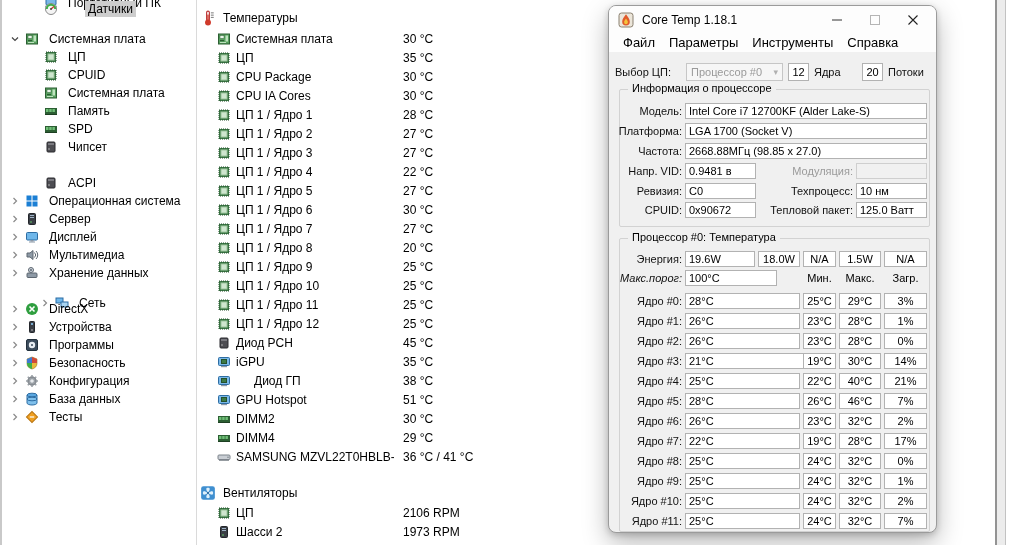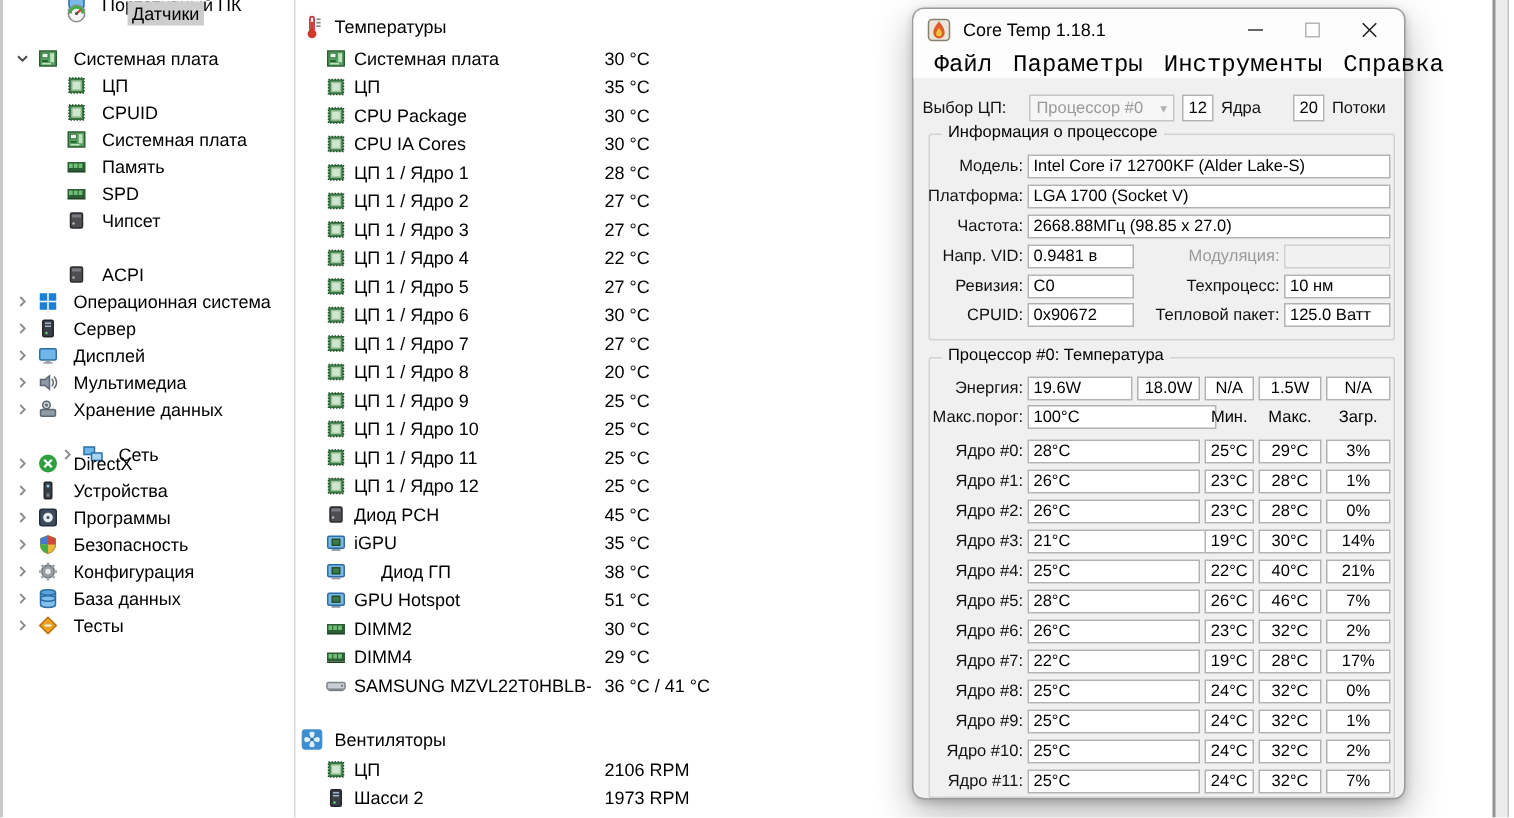--- a/index.html
+++ b/index.html
@@ -36,21 +36,21 @@
   .ct-titlebar{position:absolute;left:0;top:0;width:100%;height:27px;background:#fdfdfd;
                border-radius:7px 7px 0 0;display:flex;align-items:center;}
   .ct-appicon{width:16px;height:16px;margin-left:9px;}
   .ct-title{margin-left:8px;font-size:12px;}
   .ct-controls{position:absolute;right:4px;top:0;height:27px;display:flex;}
   .ct-btn{width:38px;height:27px;display:flex;align-items:center;justify-content:center;}
   .ct-btn svg{width:12px;height:12px;}
   .ct-btn.dim svg{opacity:.35;}
   .ct-menubar{position:absolute;left:0;top:27px;width:100%;height:19px;background:#fdfdfd;
               display:flex;align-items:center;padding-left:7px;box-sizing:border-box;}
-  .ct-menuitem{padding:0 7px;font-size:16px;font-family:Liberation Mono, monospace;}
+  .ct-menuitem{padding:0 7px;font-size:13px;}
   .ct-label{position:absolute;white-space:nowrap;color:#111;}
   .ct-label.r{text-align:right;}
   .ct-field{position:absolute;height:16px;background:#fff;border:1px solid #b2b2b2;box-sizing:border-box;
             font-size:11px;line-height:14px;padding:0 3px;white-space:nowrap;overflow:hidden;}
   .ct-field.center{text-align:center;}
   .ct-field.disabled{background:#f1f1f1;border-color:#cfcfcf;color:#9a9a9a;}
   .ct-combo{position:absolute;left:77px;top:57px;width:97px;height:18px;background:#f6f6f6;
             border:1px solid #c6c6c6;color:#9a9a9a;box-sizing:border-box;display:flex;
             align-items:center;padding:0 4px;font-size:11px;}
   .ct-combo .chev{margin-left:auto;color:#b0b0b0;font-size:9px;}
@@ -756,22 +756,22 @@
     <span class="ct-label r" style="top: 198px; left: 6px; width: 67px;">CPUID:</span>
     <div class="ct-field" style="top: 196px; left: 76px; width: 71px;">0x90672</div>
     <span class="ct-label r" style="top: 198px; left: 150px; width: 94px;">Тепловой пакет:</span>
     <div class="ct-field" style="top: 196px; left: 247px; width: 71px;">125.0 Ватт</div>
     <span class="ct-label r" style="top: 247px; left: 6px; width: 67px;">Энергия:</span>
     <div class="ct-field" style="top: 245px; left: 76px; width: 70px;">19.6W</div>
     <div class="ct-field center" style="top: 245px; left: 149px; width: 42px;">18.0W</div>
     <div class="ct-field center" style="top: 245px; left: 194px; width: 33px;">N/A</div>
     <div class="ct-field center" style="top: 245px; left: 230px; width: 42px;">1.5W</div>
     <div class="ct-field center" style="top: 245px; left: 275px; width: 43px;">N/A</div>
-    <span class="ct-label r" style="top: 266px; left: 6px; width: 67px;">Макс.порог:</span>
-    <div class="ct-field" style="top: 264px; left: 76px; width: 126px;">100°C</div>
+    <span class="ct-label r" style="top: 266px; left: 6px; width: 67px; font-style: italic;">Макс.порог:</span>
+    <div class="ct-field" style="top: 264px; left: 76px; width: 92px;">100°C</div>
     <span class="ct-colhead" style="top: 266px; left: 194px; width: 33px;">Мин.</span>
     <span class="ct-colhead" style="top: 266px; left: 230px; width: 42px;">Макс.</span>
     <span class="ct-colhead" style="top: 266px; left: 275px; width: 43px;">Загр.</span>
     <span class="ct-label r" style="top: 289px; left: 6px; width: 67px;">Ядро #0:</span>
     <div class="ct-field" style="top: 287px; left: 76px; width: 115px;">28°C</div>
     <div class="ct-field center" style="top: 287px; left: 194px; width: 33px;">25°C</div>
     <div class="ct-field center" style="top: 287px; left: 230px; width: 42px;">29°C</div>
     <div class="ct-field center" style="top: 287px; left: 275px; width: 43px;">3%</div>
     <span class="ct-label r" style="top: 309px; left: 6px; width: 67px;">Ядро #1:</span>
     <div class="ct-field" style="top: 307px; left: 76px; width: 115px;">26°C</div>

